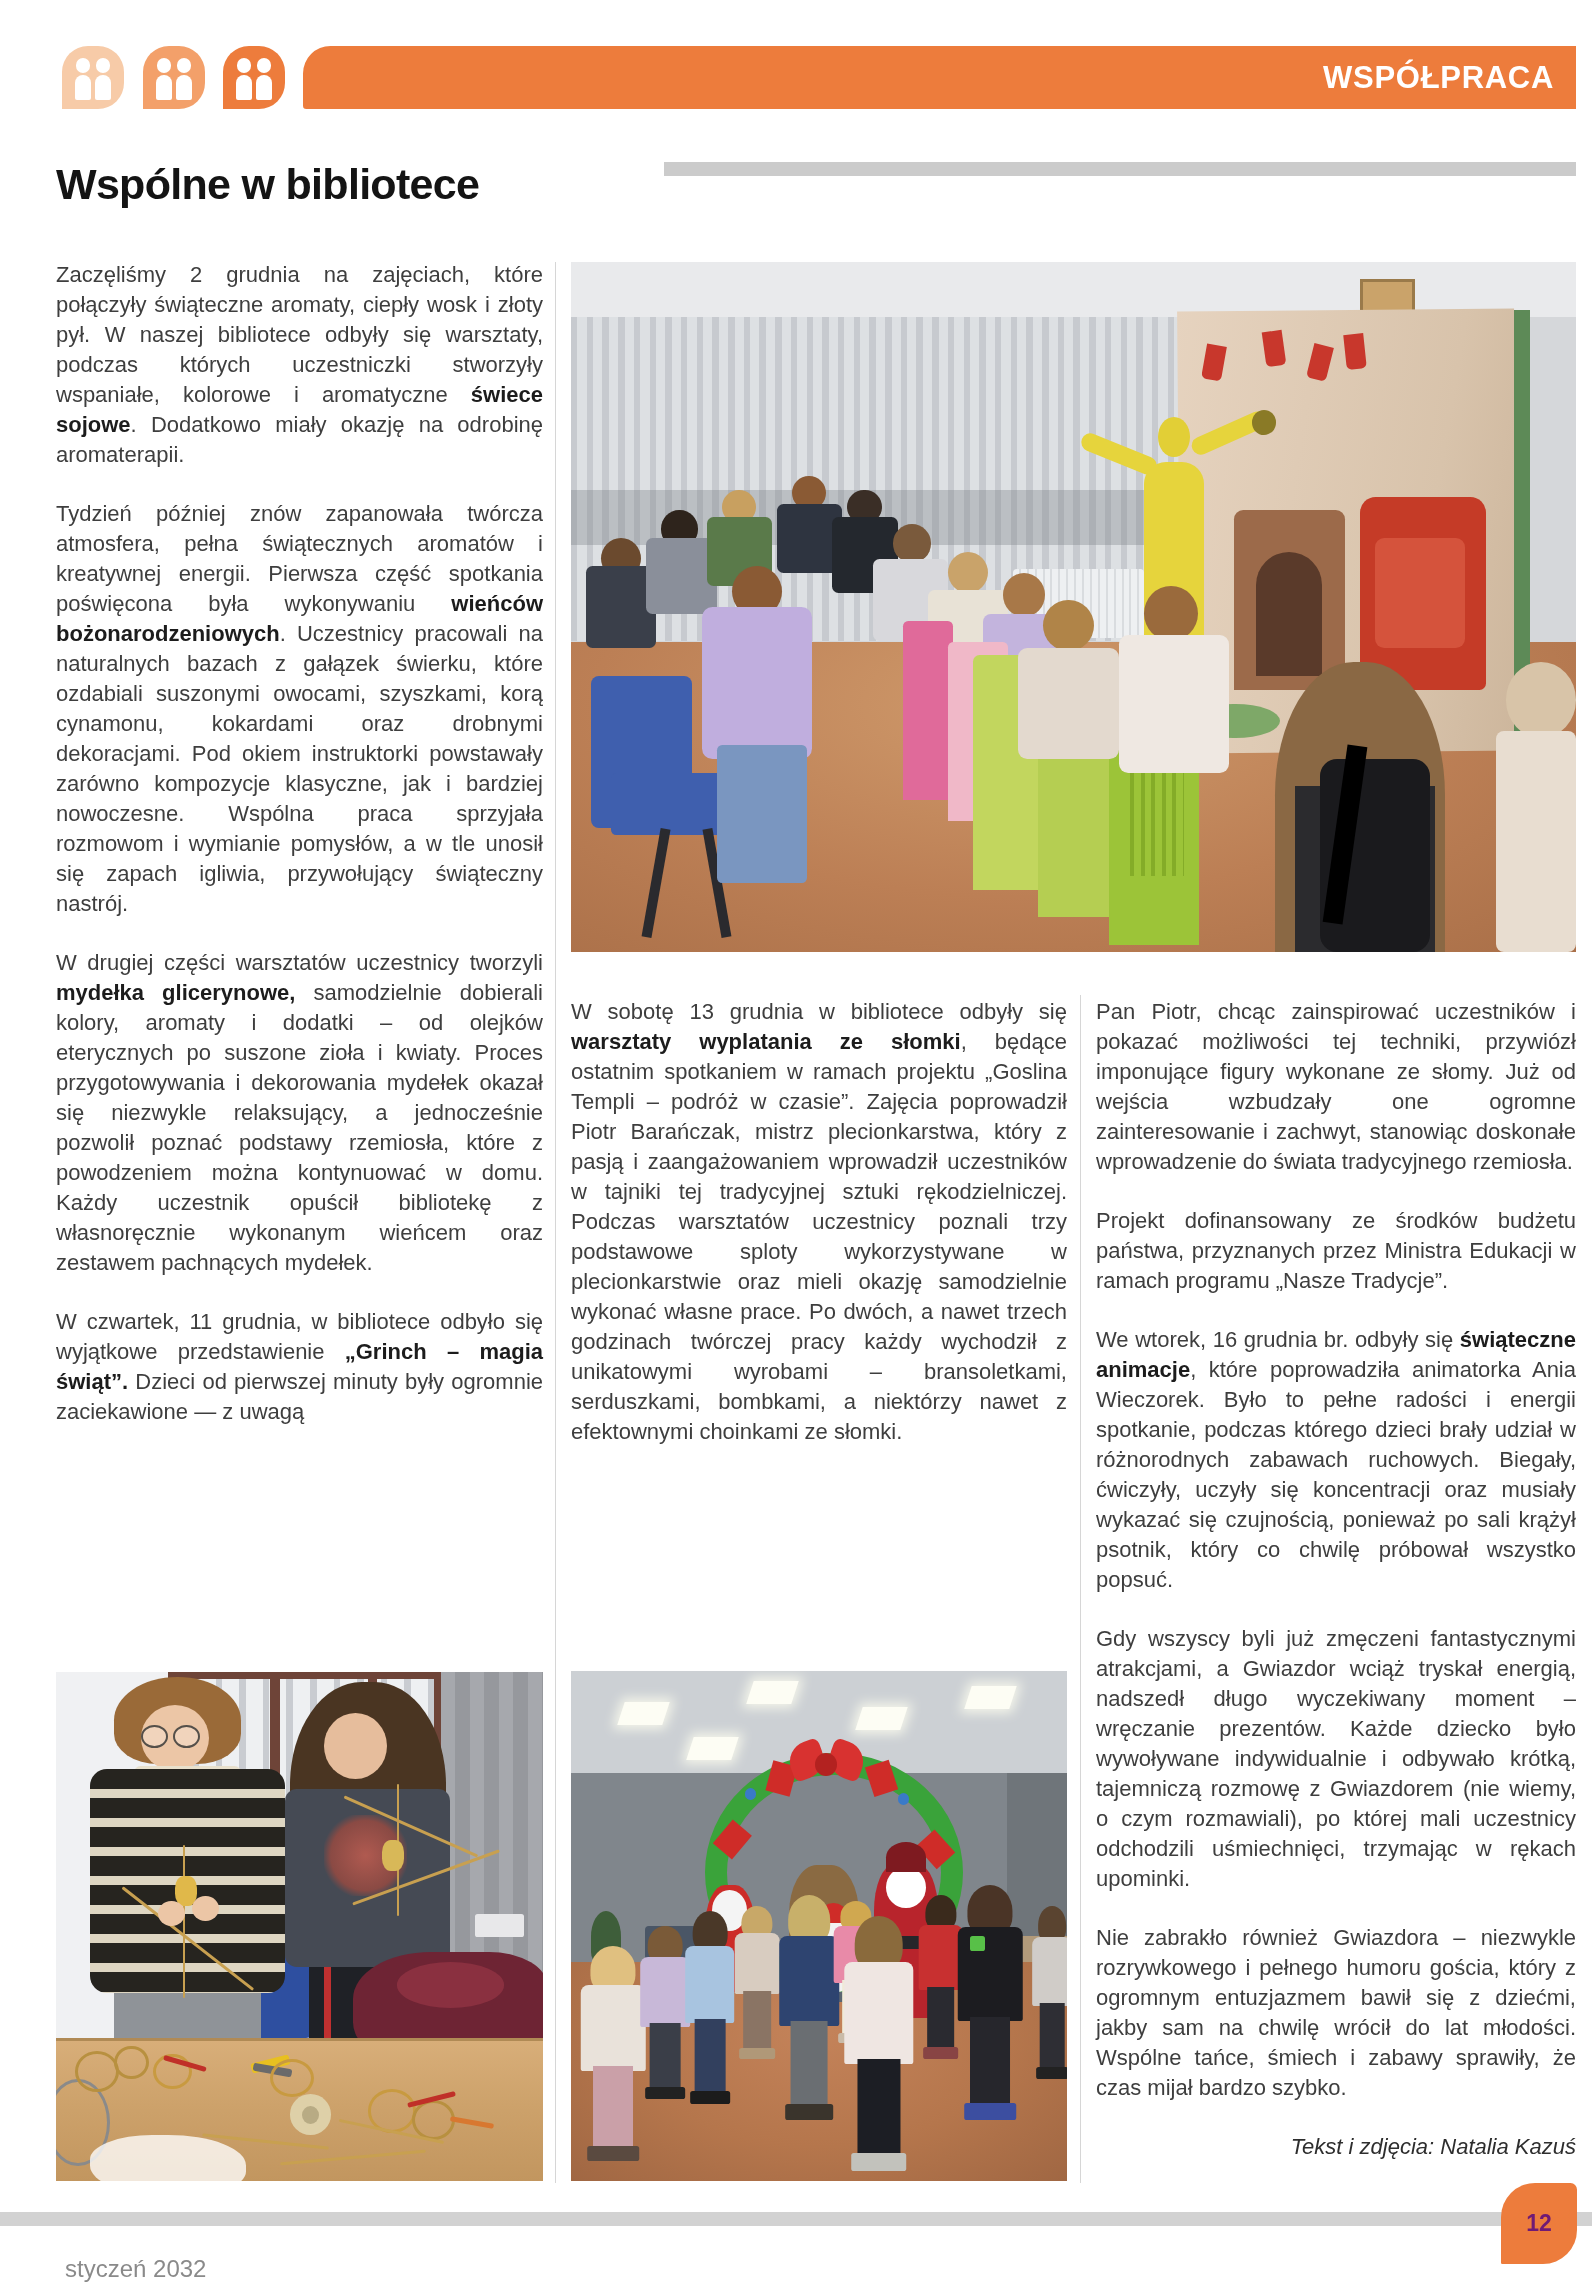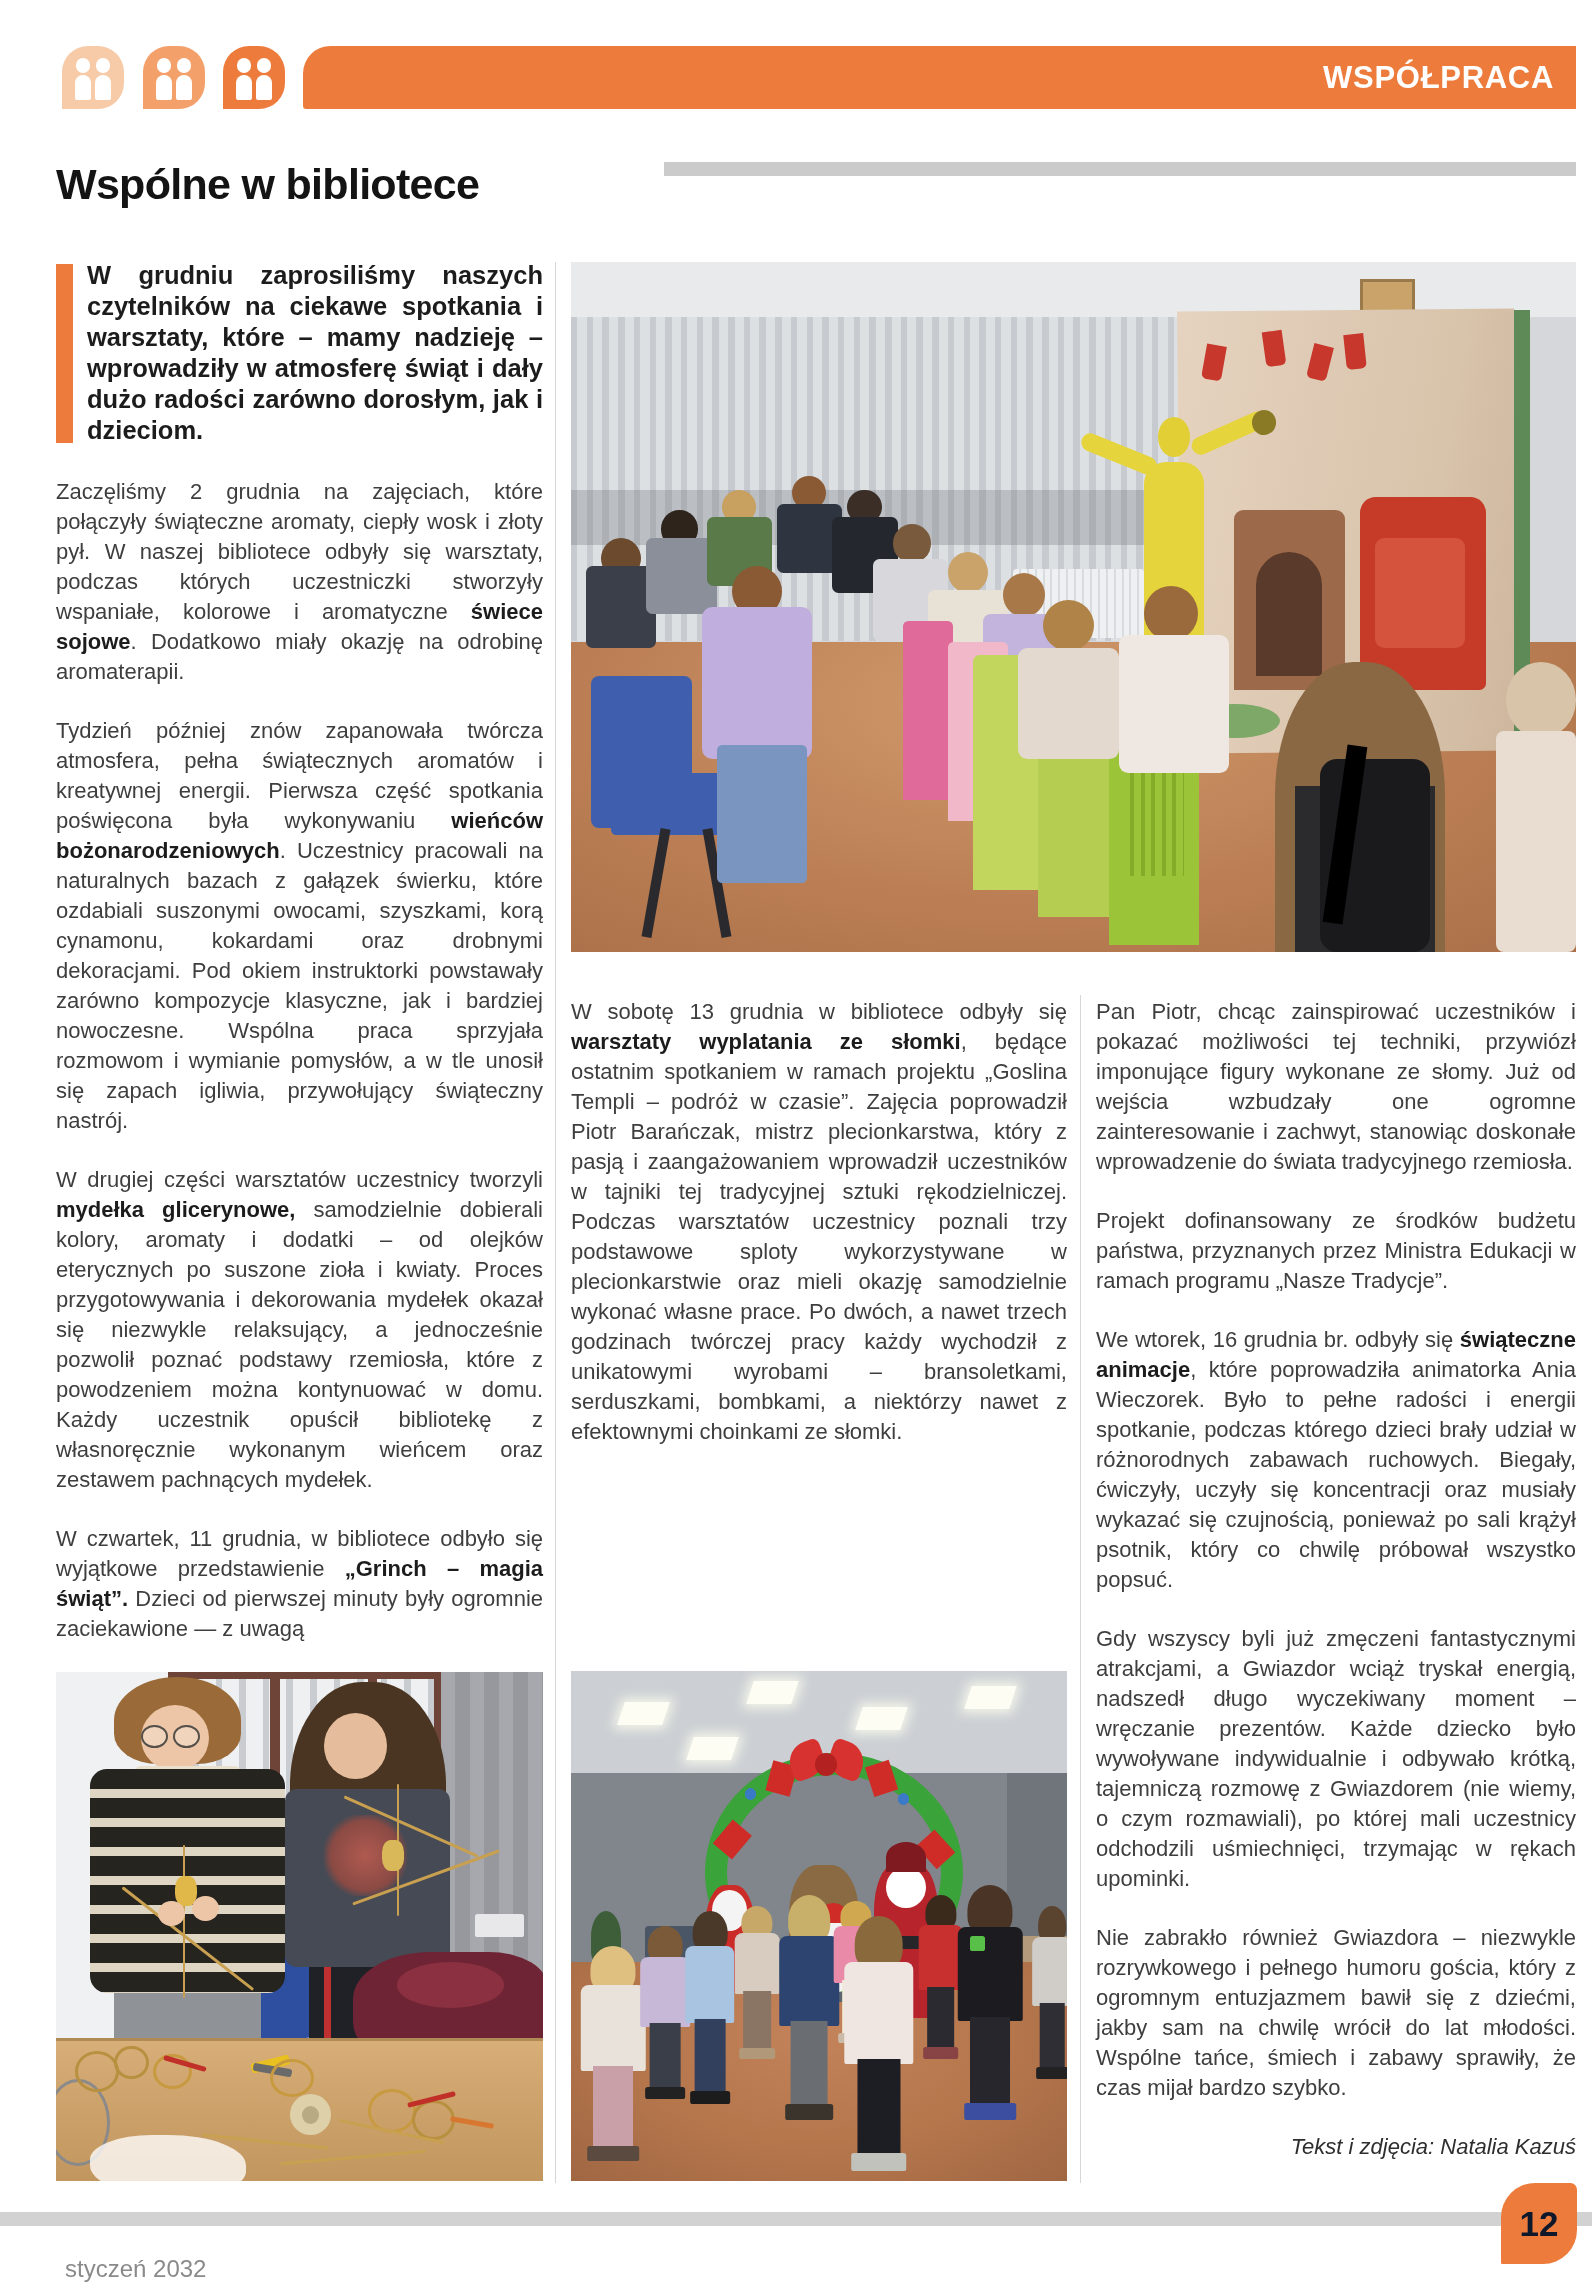--- a/index.html
+++ b/index.html
@@ -36,21 +36,21 @@
   .byline{text-align:right;font-style:italic;color:#2e2e2e;margin-top:1.3px;}
   .vrule{position:absolute;width:1.3px;background:#d6d6d6;}
   .vrule-1{left:555px;top:262px;height:1921px;}
   .vrule-2{left:1080px;top:995px;height:1188px;}
 
   
   .footer-bar{position:absolute;left:0;top:2212px;width:1593px;height:14.4px;background:#d2d2d2;}
   .footer-date{position:absolute;left:65px;top:2255px;font-size:24px;color:#8a8a8a;}
   .page-badge{position:absolute;left:1501px;top:2183px;width:76px;height:81px;background:var(--accent);
               border-radius:34px 6.5px 34px 1.3px;display:flex;align-items:center;justify-content:center;}
-  .page-badge span{color:#0f172a;font-size:35px;font-weight:bold;}
+  .page-badge span{color:#701a75;font-size:23px;font-weight:bold;}
 
   
   .photo{position:absolute;overflow:hidden;background:#d5d7da;}
   .photo1{left:571px;top:262px;width:1005px;height:690px;}
   .photo2{left:571px;top:1671px;width:496px;height:510px;}
   .photo3{left:56px;top:1672px;width:487px;height:509px;}
 
   
   .p1-ceiling{left:0;top:0;width:100%;height:8%;background:#e9eaec;}
   .p1-wall{left:0;top:8%;width:100%;height:47%;background:#d5d7da;}
@@ -191,24 +191,20 @@
   <span class="section">WSPÓŁPRACA</span>
 </div>
 
 <h1 class="page-title">Wspólne w bibliotece</h1>
 <div class="title-rule"></div>
 
 <div class="vrule vrule-1"></div>
 <div class="vrule vrule-2"></div>
 
 <div class="col col1">
-  <div class="intro-wrap">
-    <div class="intro-bar"></div>
-    <p class="intro">W grudniu zaprosiliśmy naszych czytelników na ciekawe spotkania i warsztaty, które – mamy nadzieję – wprowadziły w atmosferę świąt i dały dużo radości zarówno dorosłym, jak i dzieciom.</p>
-  </div>
   <p>Zaczęliśmy 2 grudnia na zajęciach, które połączyły świąteczne aromaty, ciepły wosk i złoty pył. W naszej bibliotece odbyły się warsztaty, podczas których uczestniczki stworzyły wspaniałe, kolorowe i aromatyczne <b>świece sojowe</b>. Dodatkowo miały okazję na odrobinę aromaterapii.</p>
   <p>Tydzień później znów zapanowała twórcza atmosfera, pełna świątecznych aromatów i kreatywnej energii. Pierwsza część spotkania poświęcona była wykonywaniu <b>wieńców bożonarodzeniowych</b>. Uczestnicy pracowali na naturalnych bazach z gałązek świerku, które ozdabiali suszonymi owocami, szyszkami, korą cynamonu, kokardami oraz drobnymi dekoracjami. Pod okiem instruktorki powstawały zarówno kompozycje klasyczne, jak i bardziej nowoczesne. Wspólna praca sprzyjała rozmowom i wymianie pomysłów, a w tle unosił się zapach igliwia, przywołujący świąteczny nastrój.</p>
   <p>W drugiej części warsztatów uczestnicy tworzyli <b>mydełka glicerynowe,</b> samodzielnie dobierali kolory, aromaty i dodatki – od olejków eterycznych po suszone zioła i kwiaty. Proces przygotowywania i dekorowania mydełek okazał się niezwykle relaksujący, a jednocześnie pozwolił poznać podstawy rzemiosła, które z powodzeniem można kontynuować w domu. Każdy uczestnik opuścił bibliotekę z własnoręcznie wykonanym wieńcem oraz zestawem pachnących mydełek.</p>
   <p>W czwartek, 11 grudnia, w bibliotece odbyło się wyjątkowe przedstawienie <b>„Grinch – magia świąt”.</b> Dzieci od pierwszej minuty były ogromnie zaciekawione — z uwagą</p>
 </div>
 
 <div class="col col2">
   <p>W sobotę 13 grudnia w bibliotece odbyły się <b>warsztaty wyplatania ze słomki</b>, będące ostatnim spotkaniem w ramach projektu „Goslina Templi – podróż w czasie”. Zajęcia poprowadził Piotr Barańczak, mistrz plecionkarstwa, który z pasją i zaangażowaniem wprowadził uczestników w tajniki tej tradycyjnej sztuki rękodzielniczej. Podczas warsztatów uczestnicy poznali trzy podstawowe sploty wykorzystywane w plecionkarstwie oraz mieli okazję samodzielnie wykonać własne prace. Po dwóch, a nawet trzech godzinach twórczej pracy każdy wychodził z unikatowymi wyrobami – bransoletkami, serduszkami, bombkami, a niektórzy nawet z efektownymi choinkami ze słomki.</p>
 </div>
 

